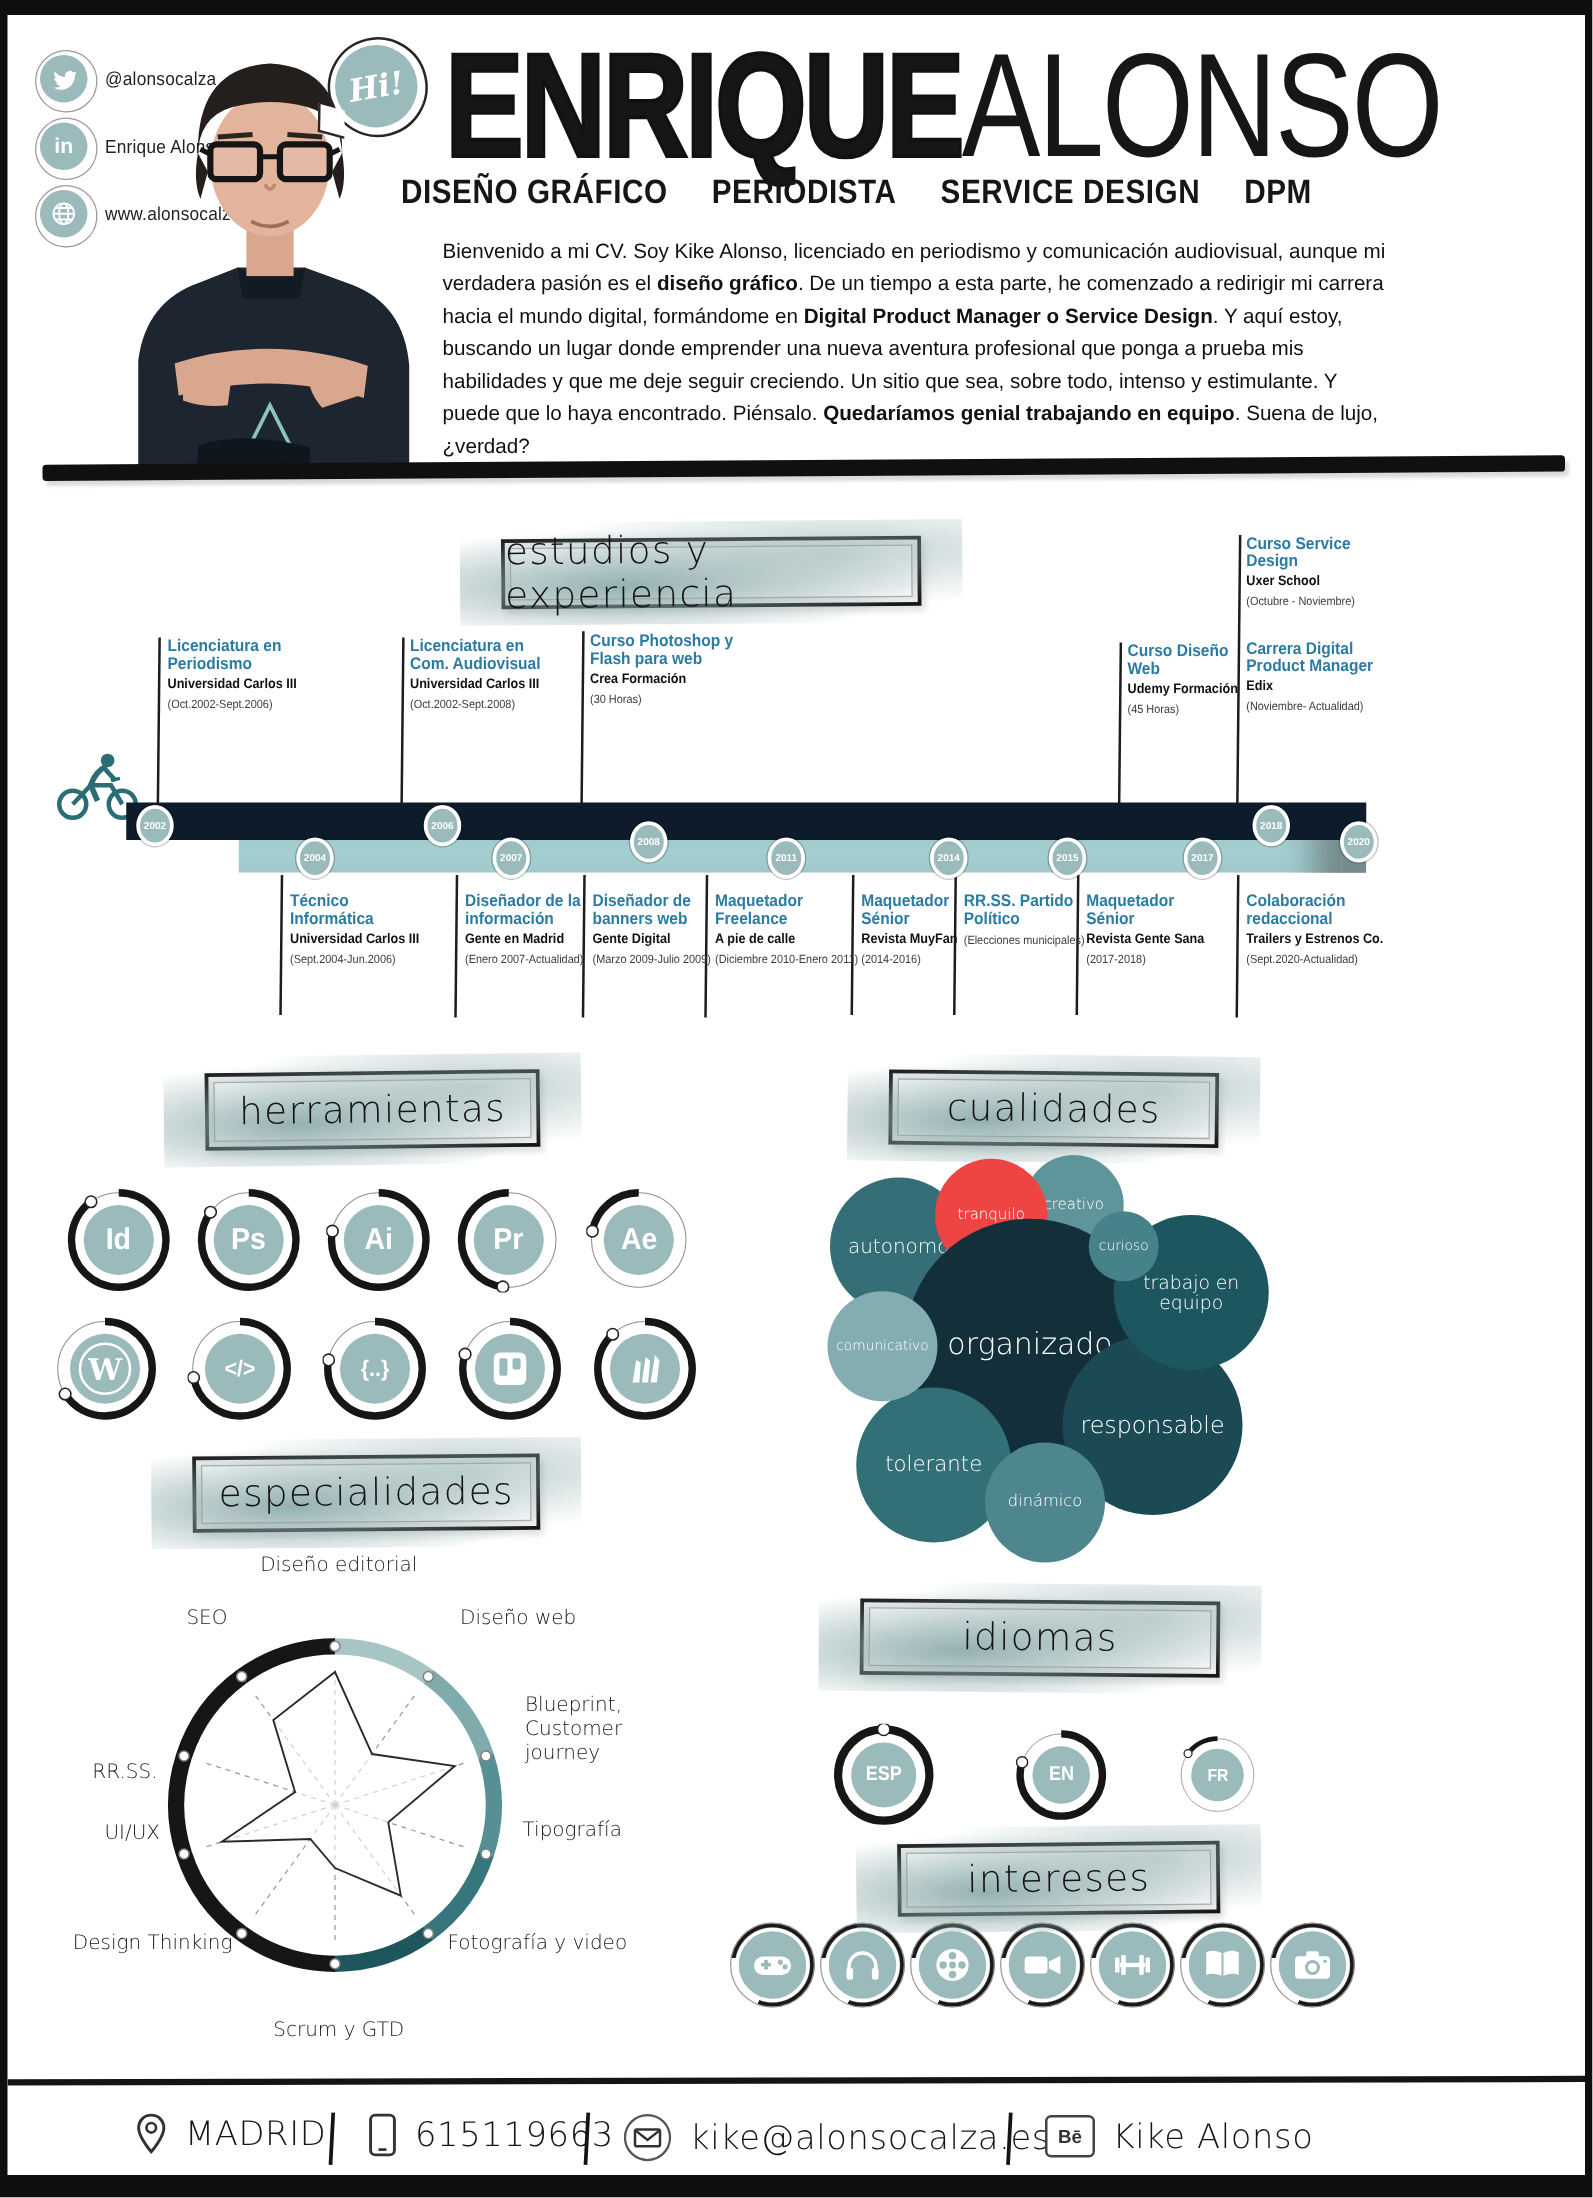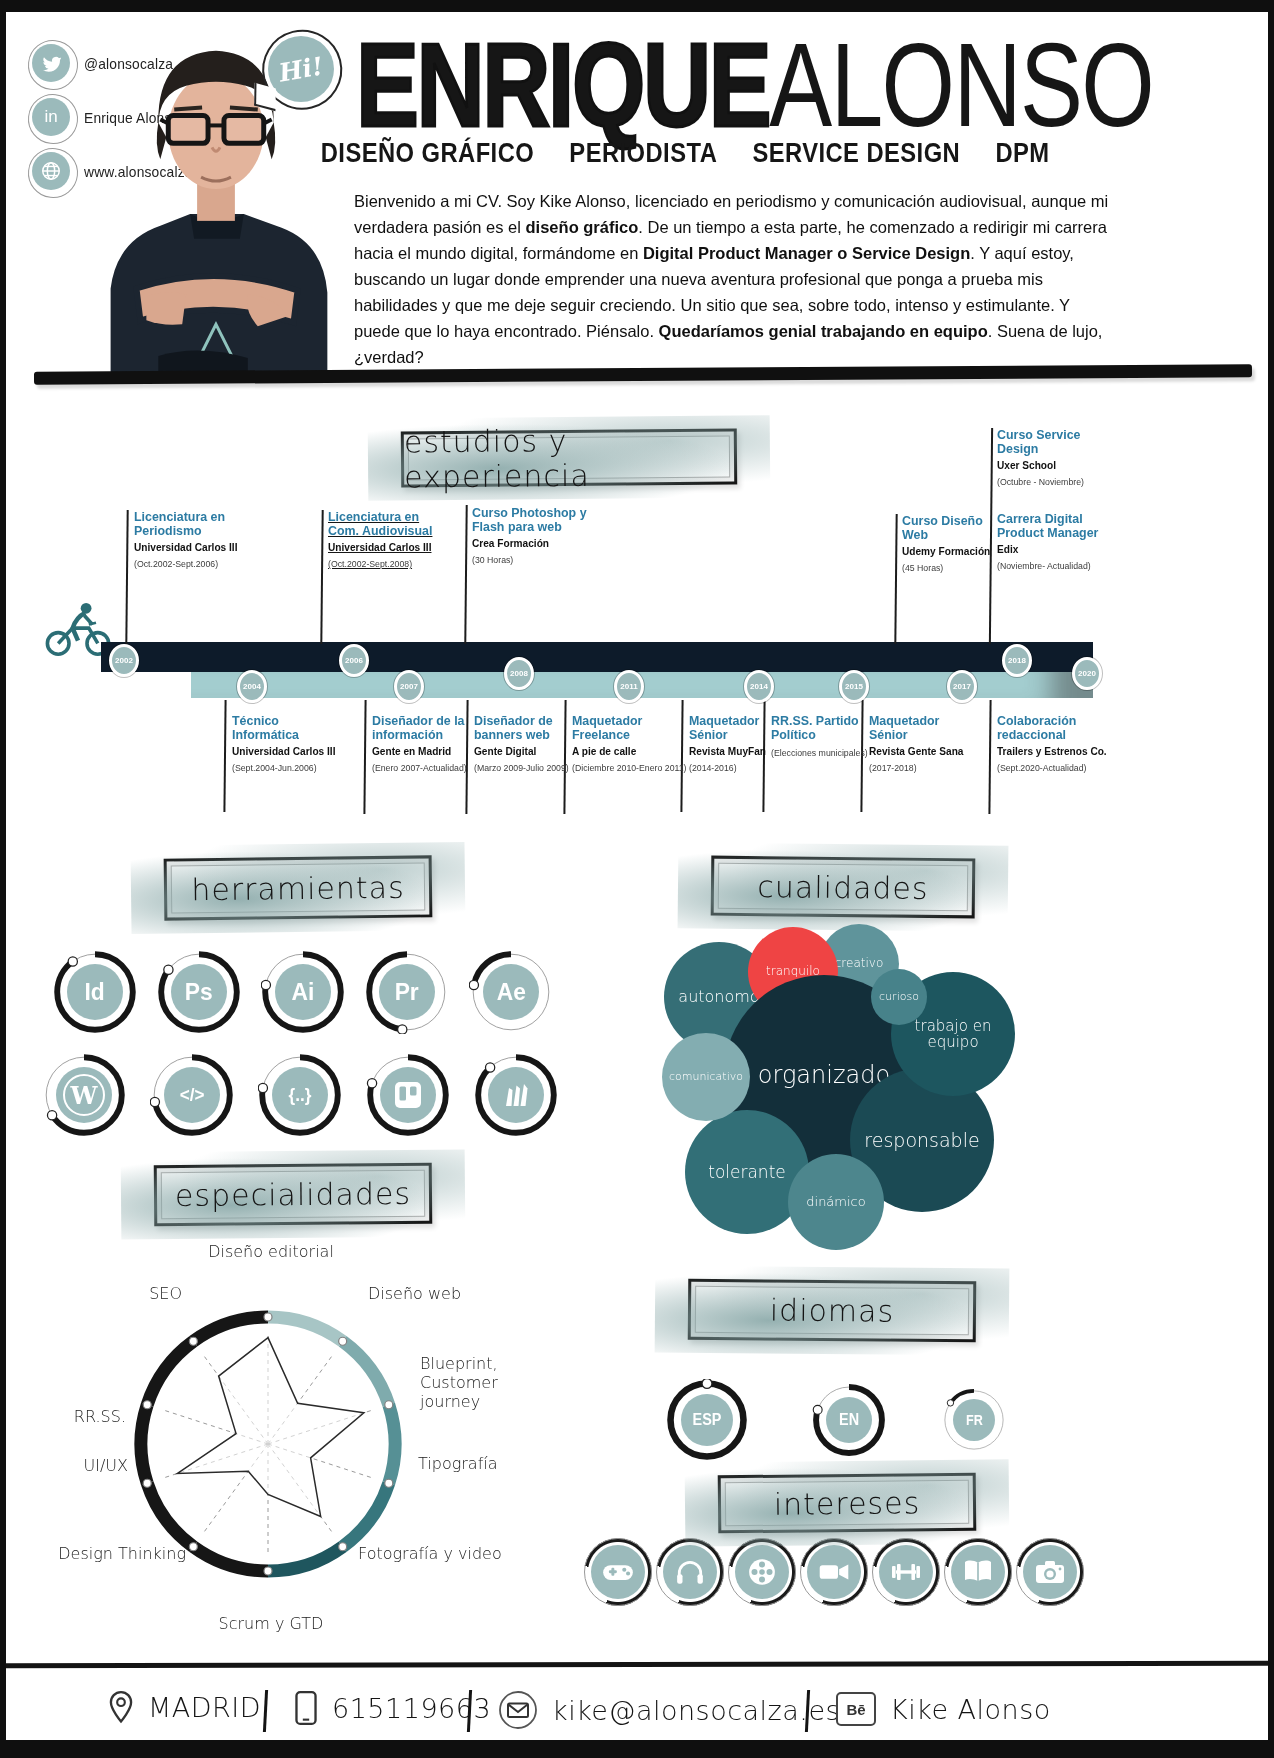--- a/index.html
+++ b/index.html
@@ -8,21 +8,21 @@
         box-sizing:border-box;overflow:hidden;font-family:"Liberation Sans",sans-serif;color:#161616;}
   .abs{position:absolute;}
 
   
   .social{position:absolute;display:flex;align-items:center;gap:14px;}
   .soc-ic{position:relative;width:38px;height:38px;border-radius:50%;background:#9bbabb;
           display:flex;align-items:center;justify-content:center;flex:0 0 auto;}
   .soc-ic::after{content:"";position:absolute;inset:-6px;border:1.5px solid #9a9a9a;border-radius:50%;
           transform:translate(2px,2px) rotate(6deg);}
   .soc-label{font-size:15px;color:#222;transform:scaleX(.92);transform-origin:left;letter-spacing:.2px;}
-  .in-glyph{color:#fff;font-weight:400;font-size:17px;font-family:"Liberation Sans",sans-serif;}
+  .in-glyph{color:#fff;font-weight:700;font-size:17px;font-family:"Liberation Sans",sans-serif;}
 
   .hi-bubble{position:absolute;left:262px;top:24px;width:66px;height:66px;border-radius:50%;
              background:#9bbabb;display:flex;align-items:center;justify-content:center;z-index:5;}
   .hi-bubble::before{content:"";position:absolute;inset:-7px;border:2.5px solid #262626;border-radius:50%;
              transform:rotate(-14deg) translate(1px,1px);}
   .hi-bubble::after{content:"";position:absolute;left:-14px;bottom:-6px;width:20px;height:20px;background:#fff;
              border-left:2.5px solid #262626;border-bottom:2.5px solid #262626;transform:rotate(15deg) skew(14deg);}
   .hi-text{color:#fff;font-family:"DejaVu Serif",serif;font-style:italic;font-weight:600;font-size:25px;
              transform:rotate(-10deg);}
 
@@ -239,21 +239,21 @@
   <div class="tick" style="left:675px;top:688px;height:112px;"></div>
   <div class="tick" style="left:757px;top:688px;height:112px;"></div>
   <div class="tick" style="left:855px;top:688px;height:112px;"></div>
   <div class="tick" style="left:983px;top:688px;height:114px;"></div>
 
   <div class="tl-item" style="left:128px;top:498px;width:130px;">
     <div class="tl-title">Licenciatura en Periodismo</div>
     <div class="tl-org">Universidad Carlos III</div>
     <div class="tl-date">(Oct.2002-Sept.2006)</div>
   </div>
-  <div class="tl-item" style="left:322px;top:498px;width:135px;text-decoration:underline;">
+  <div class="tl-item" style="left:322px;top:498px;width:135px;">
     <div class="tl-title">Licenciatura en Com. Audiovisual</div>
     <div class="tl-org">Universidad Carlos III</div>
     <div class="tl-date">(Oct.2002-Sept.2008)</div>
   </div>
   <div class="tl-item" style="left:466px;top:494px;width:130px;">
     <div class="tl-title">Curso Photoshop y Flash para web</div>
     <div class="tl-org">Crea Formación</div>
     <div class="tl-date">(30 Horas)</div>
   </div>
   <div class="tl-item" style="left:896px;top:502px;width:95px;">

